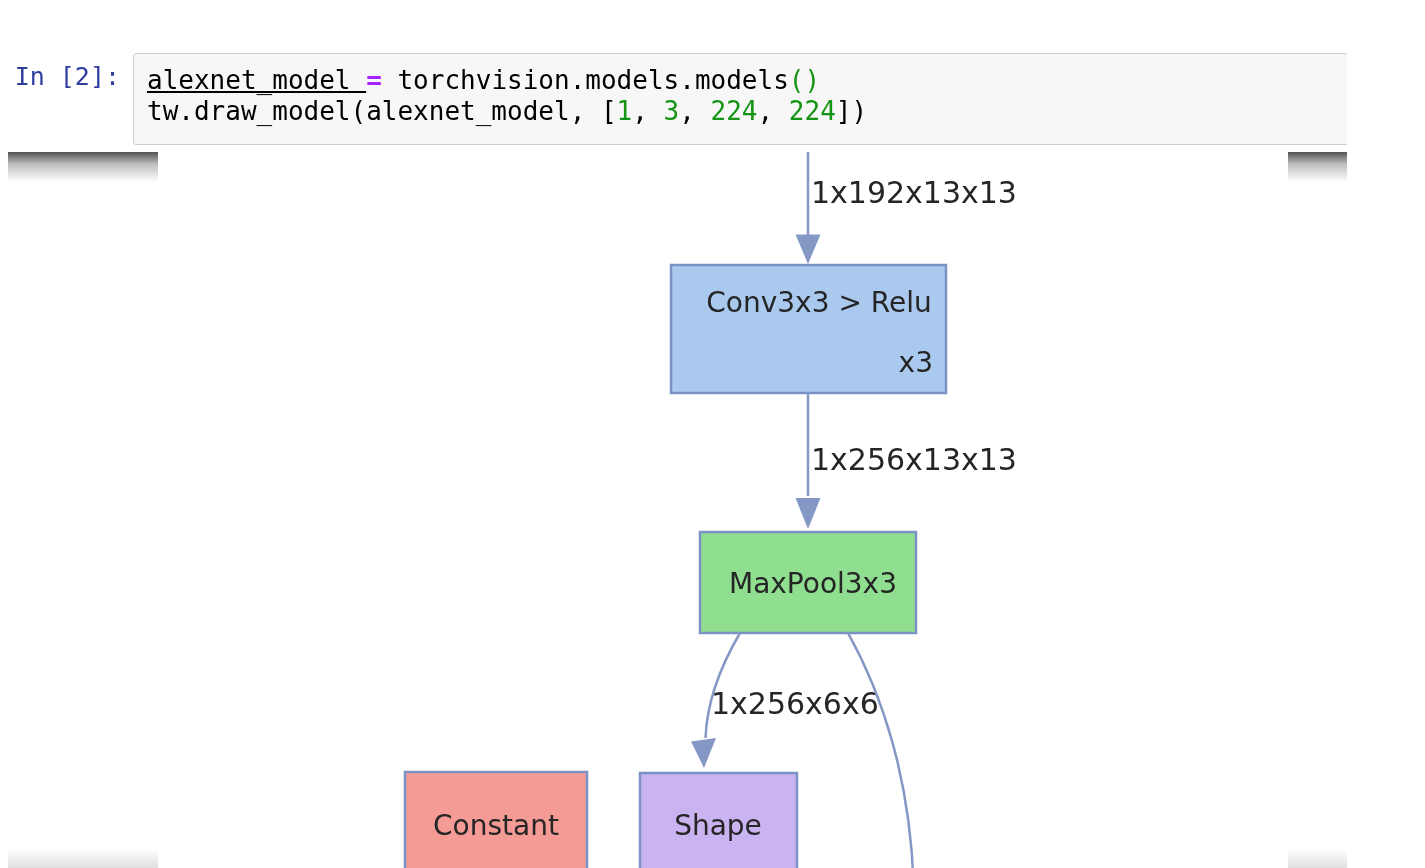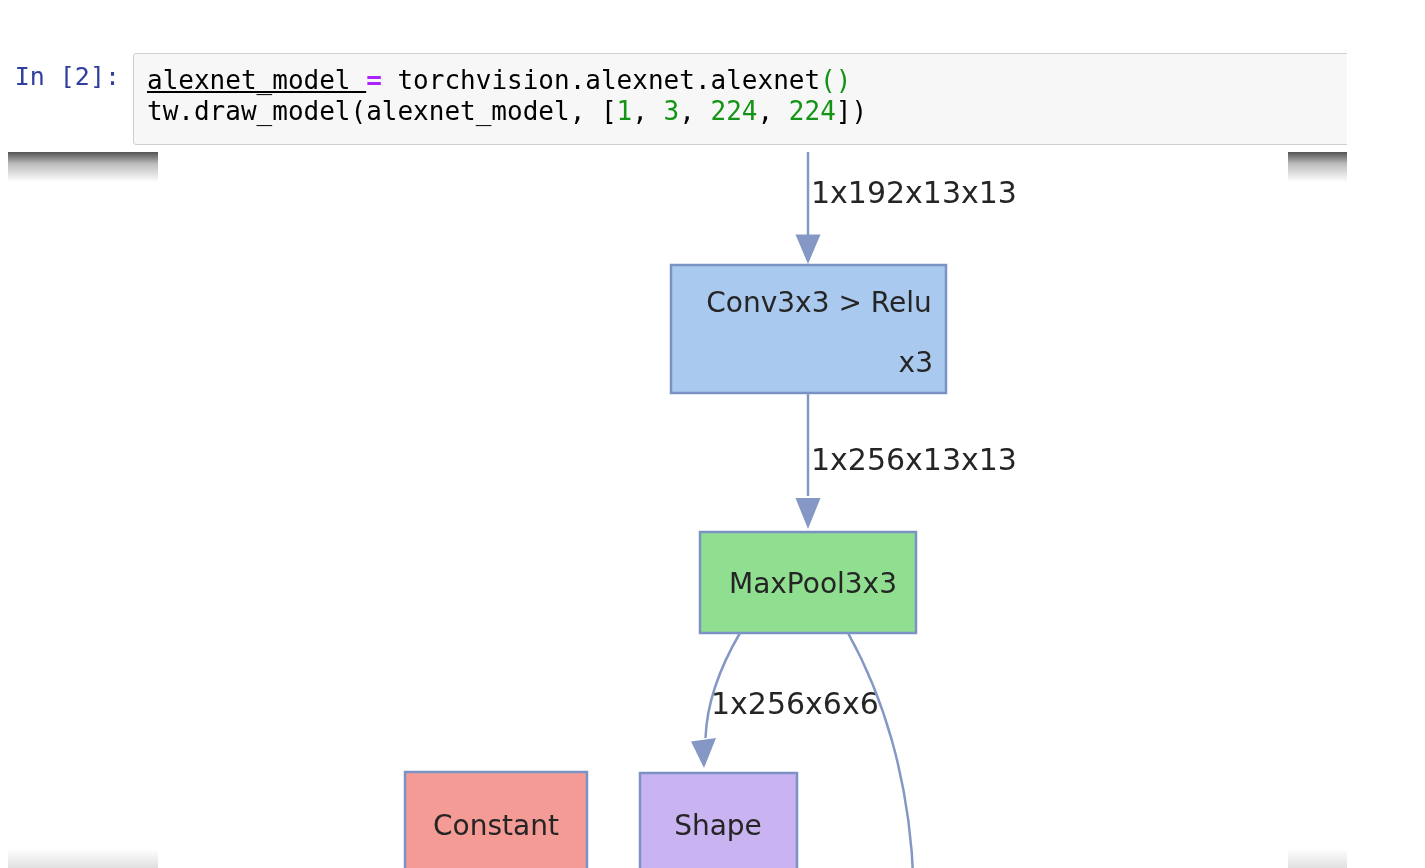--- a/index.html
+++ b/index.html
@@ -45,21 +45,21 @@
 </style>
 </head>
 <body>
 
 <div class="page">
 
   <div class="prompt" style="color: rgb(48, 63, 159);">In [2]:</div>
 
   <div class="code-cell">
     <div class="code-area">
-      <div class="code-line"><span class="tok" style="color: rgb(0, 0, 0); text-decoration: underline;">alexnet_model </span><span class="tok op" style="color: rgb(170, 34, 255);">=</span><span class="tok" style="color: rgb(0, 0, 0);"> torchvision.alexnet.alexnet</span><span class="tok" style="color: rgb(20, 148, 20);">()</span></div>
+      <div class="code-line"><span class="tok" style="color: rgb(0, 0, 0); text-decoration: underline;">alexnet_model </span><span class="tok op" style="color: rgb(170, 34, 255);">=</span><span class="tok" style="color: rgb(0, 0, 0);"> torchvision.models.models</span><span class="tok" style="color: rgb(20, 148, 20);">()</span></div>
       <div class="code-line"><span class="tok" style="color: rgb(0, 0, 0);">tw.draw_model(alexnet_model, [</span><span class="tok" style="color: rgb(20, 148, 20);">1</span><span class="tok" style="color: rgb(0, 0, 0);">, </span><span class="tok" style="color: rgb(20, 148, 20);">3</span><span class="tok" style="color: rgb(0, 0, 0);">, </span><span class="tok" style="color: rgb(20, 148, 20);">224</span><span class="tok" style="color: rgb(0, 0, 0);">, </span><span class="tok" style="color: rgb(20, 148, 20);">224</span><span class="tok" style="color: rgb(0, 0, 0);">])</span></div>
     </div>
   </div>
 
   <div class="output-area">
     <div class="shadow tl"></div>
     <div class="shadow tr"></div>
     <div class="shadow bl"></div>
     <div class="shadow br"></div>
 

